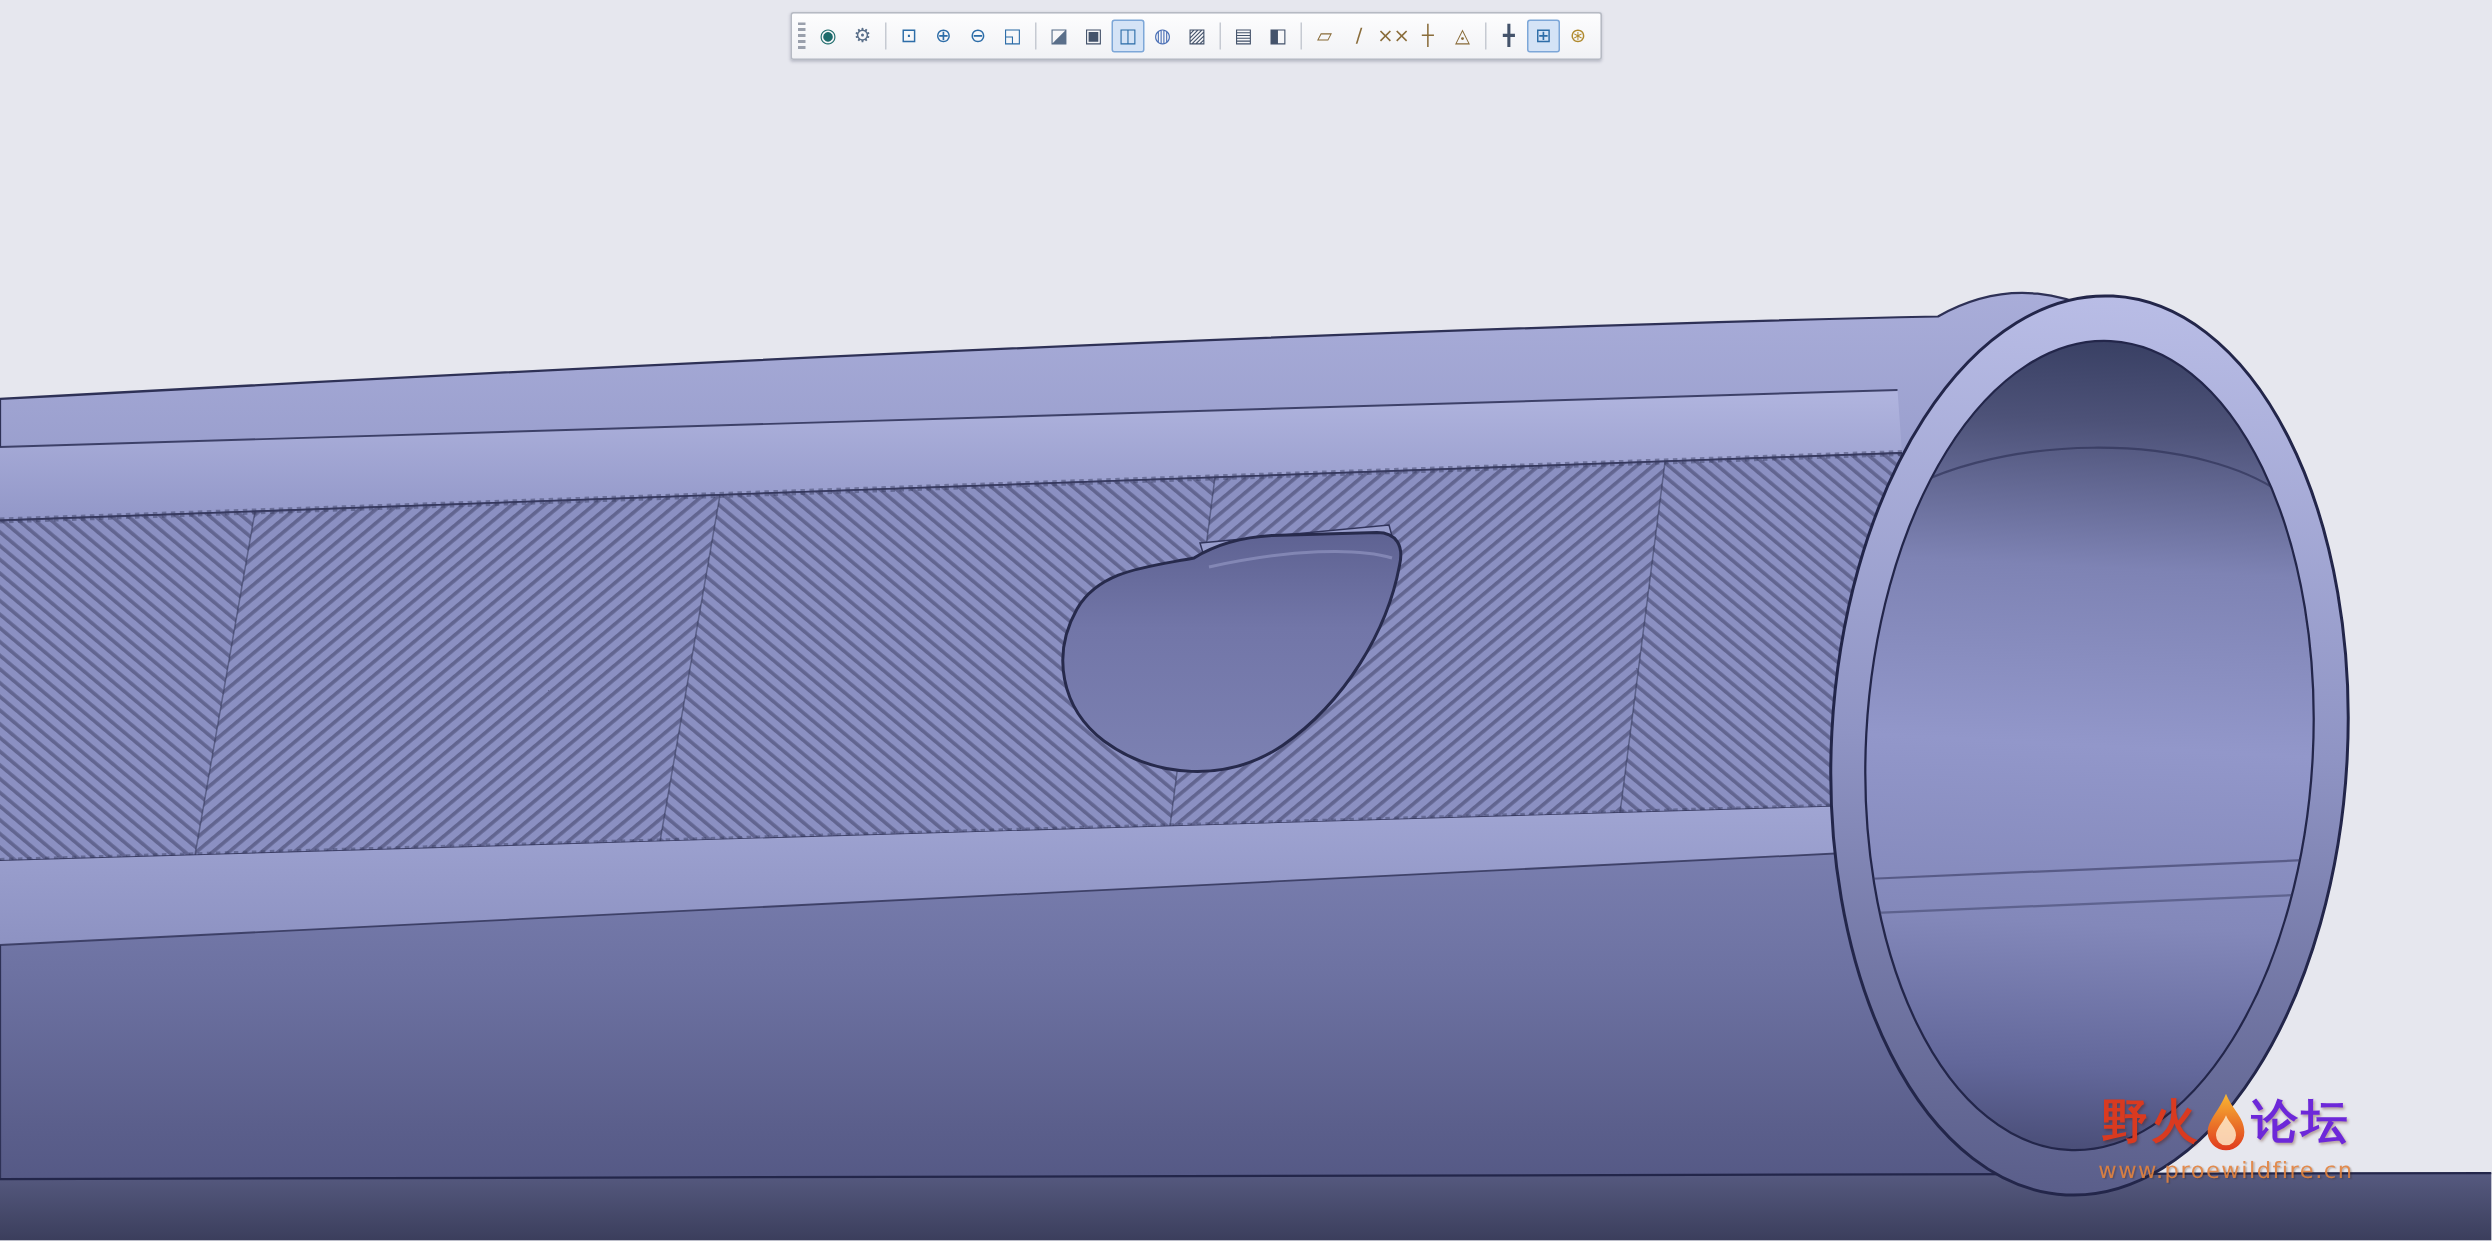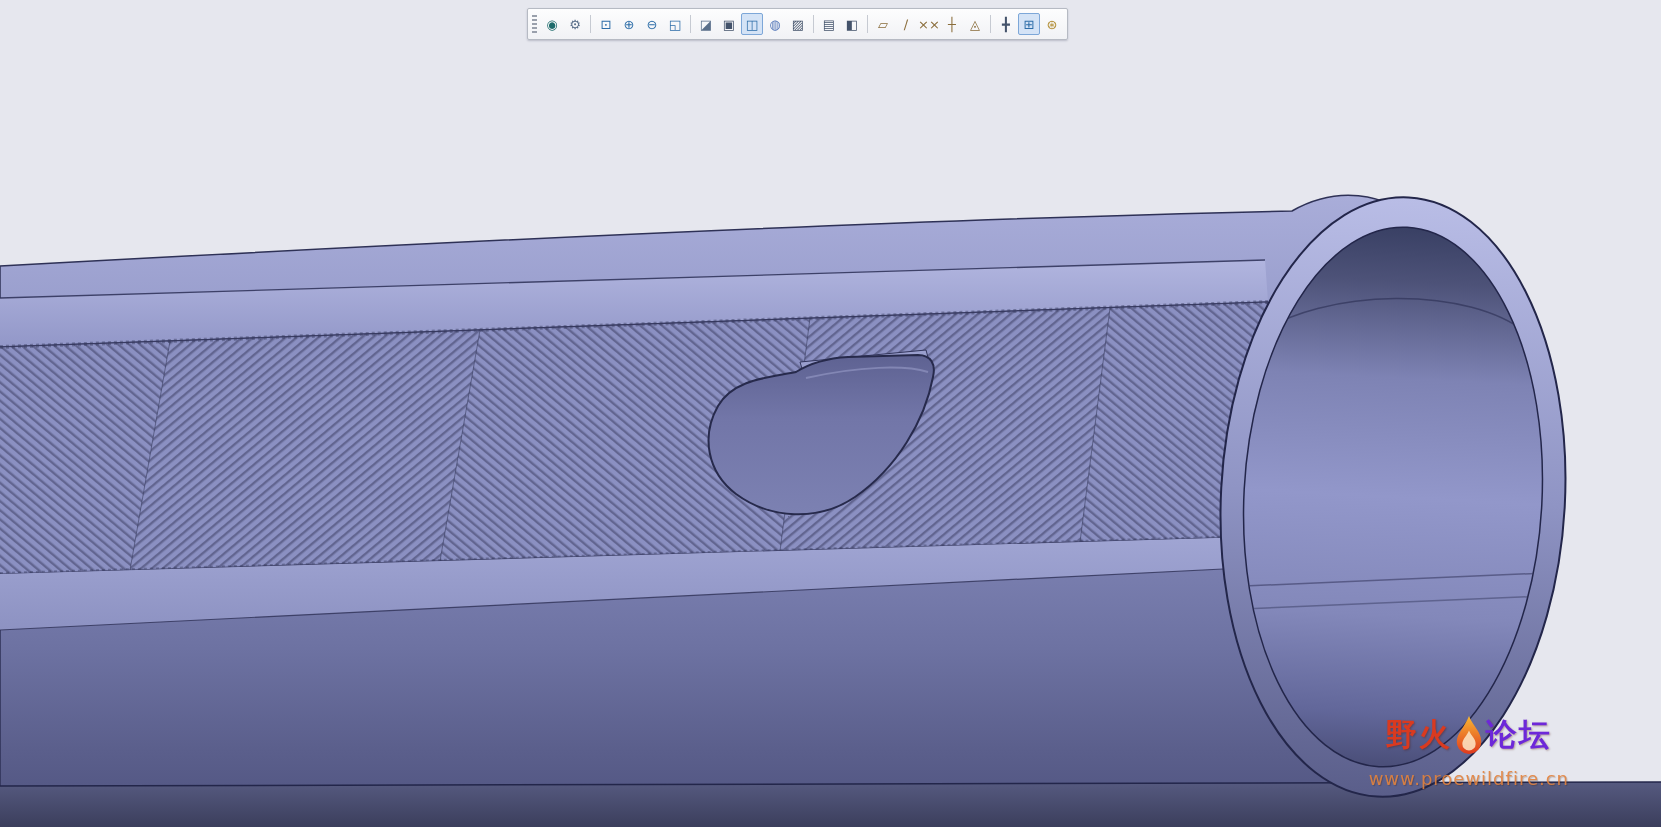--- a/index.html
+++ b/index.html
@@ -35,21 +35,21 @@
     position:absolute;right:92px;bottom:38px;z-index:5;text-align:center;
     user-select:none;
   }
   .wm-row{display:flex;align-items:center;justify-content:center;gap:2px;}
   .wm-brand{
     font-size:31px;font-weight:bold;color:#d93a20;
     text-shadow:1px 1px 2px rgba(80,20,0,.35);letter-spacing:2px;
   }
   .wm-brand.right{color:#6d28d9;}
   .wm-url{
-    margin-top:12px;font-size:18px;color:#e2823d;opacity:.9;
+    margin-top:2px;font-size:15px;color:#e2823d;opacity:.9;
     text-shadow:1px 1px 1px rgba(60,30,10,.3);letter-spacing:1px;
   }
 </style>
 </head>
 <body>
 
 <svg class="scene" viewBox="0 0 1661 827" xmlns="http://www.w3.org/2000/svg">
   <defs>
     <linearGradient id="bodyGrad" x1="0" y1="0" x2="0" y2="1">
       <stop offset="0" stop-color="#a9add9"></stop>

